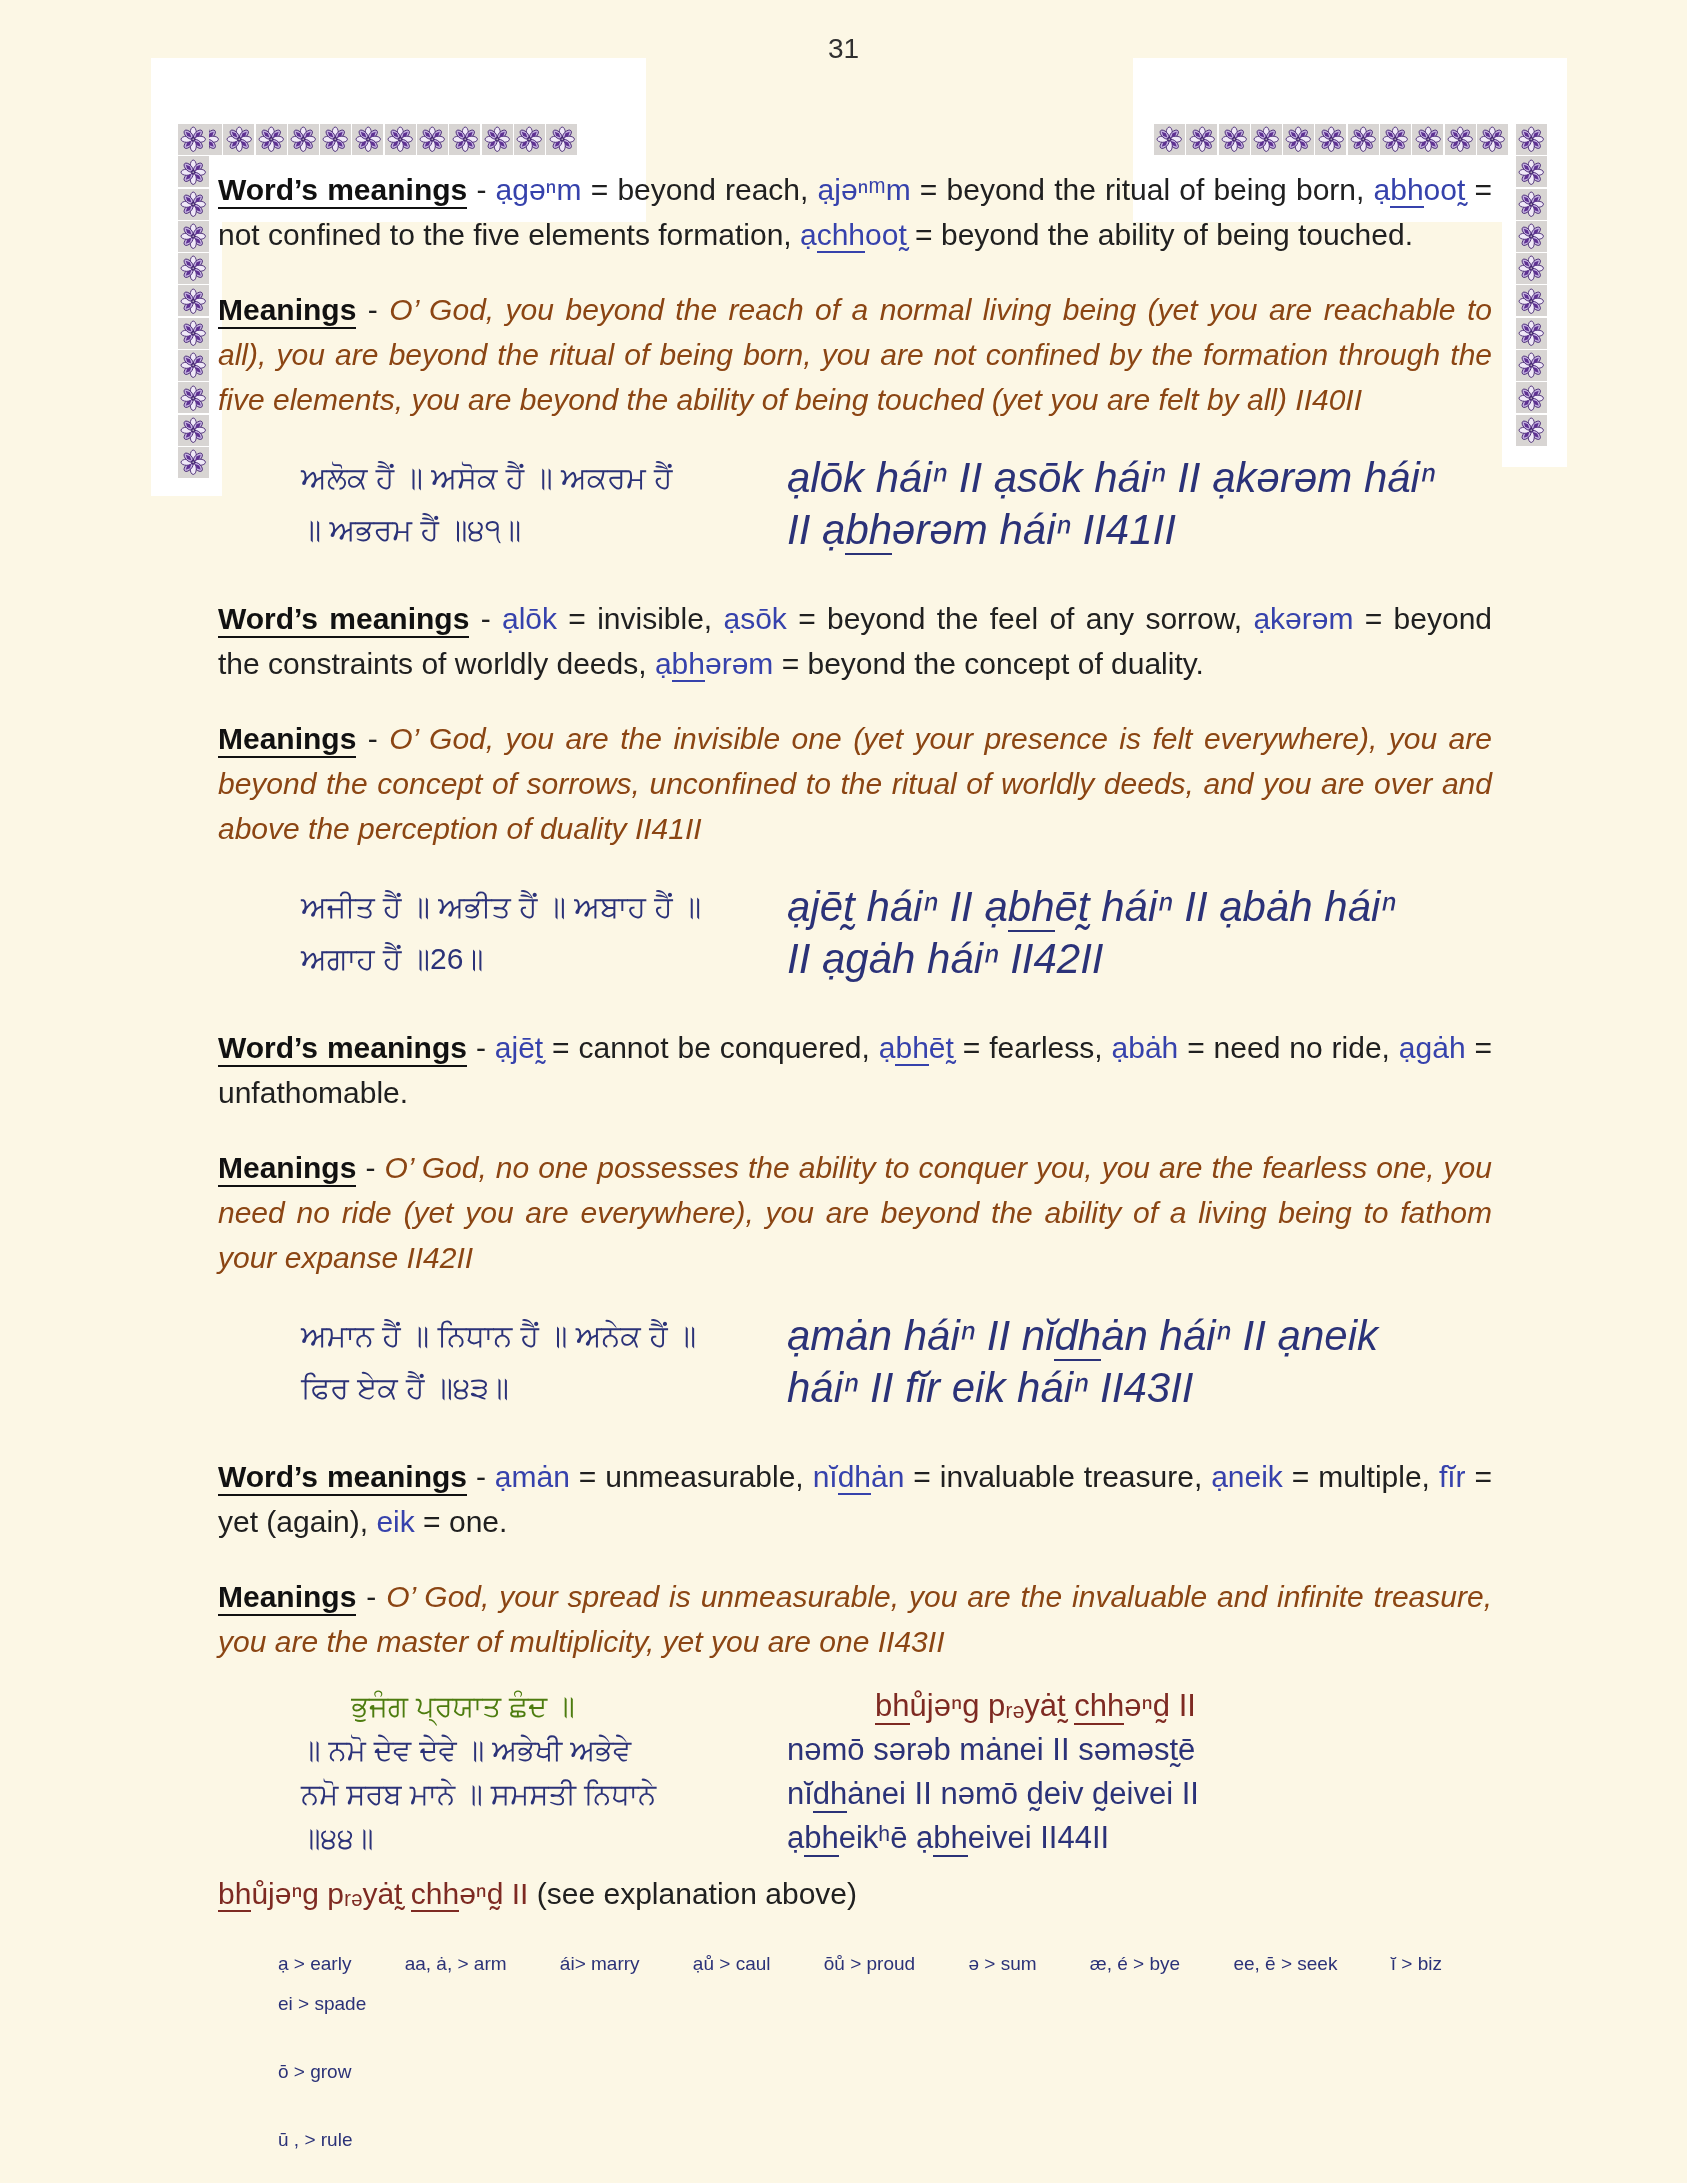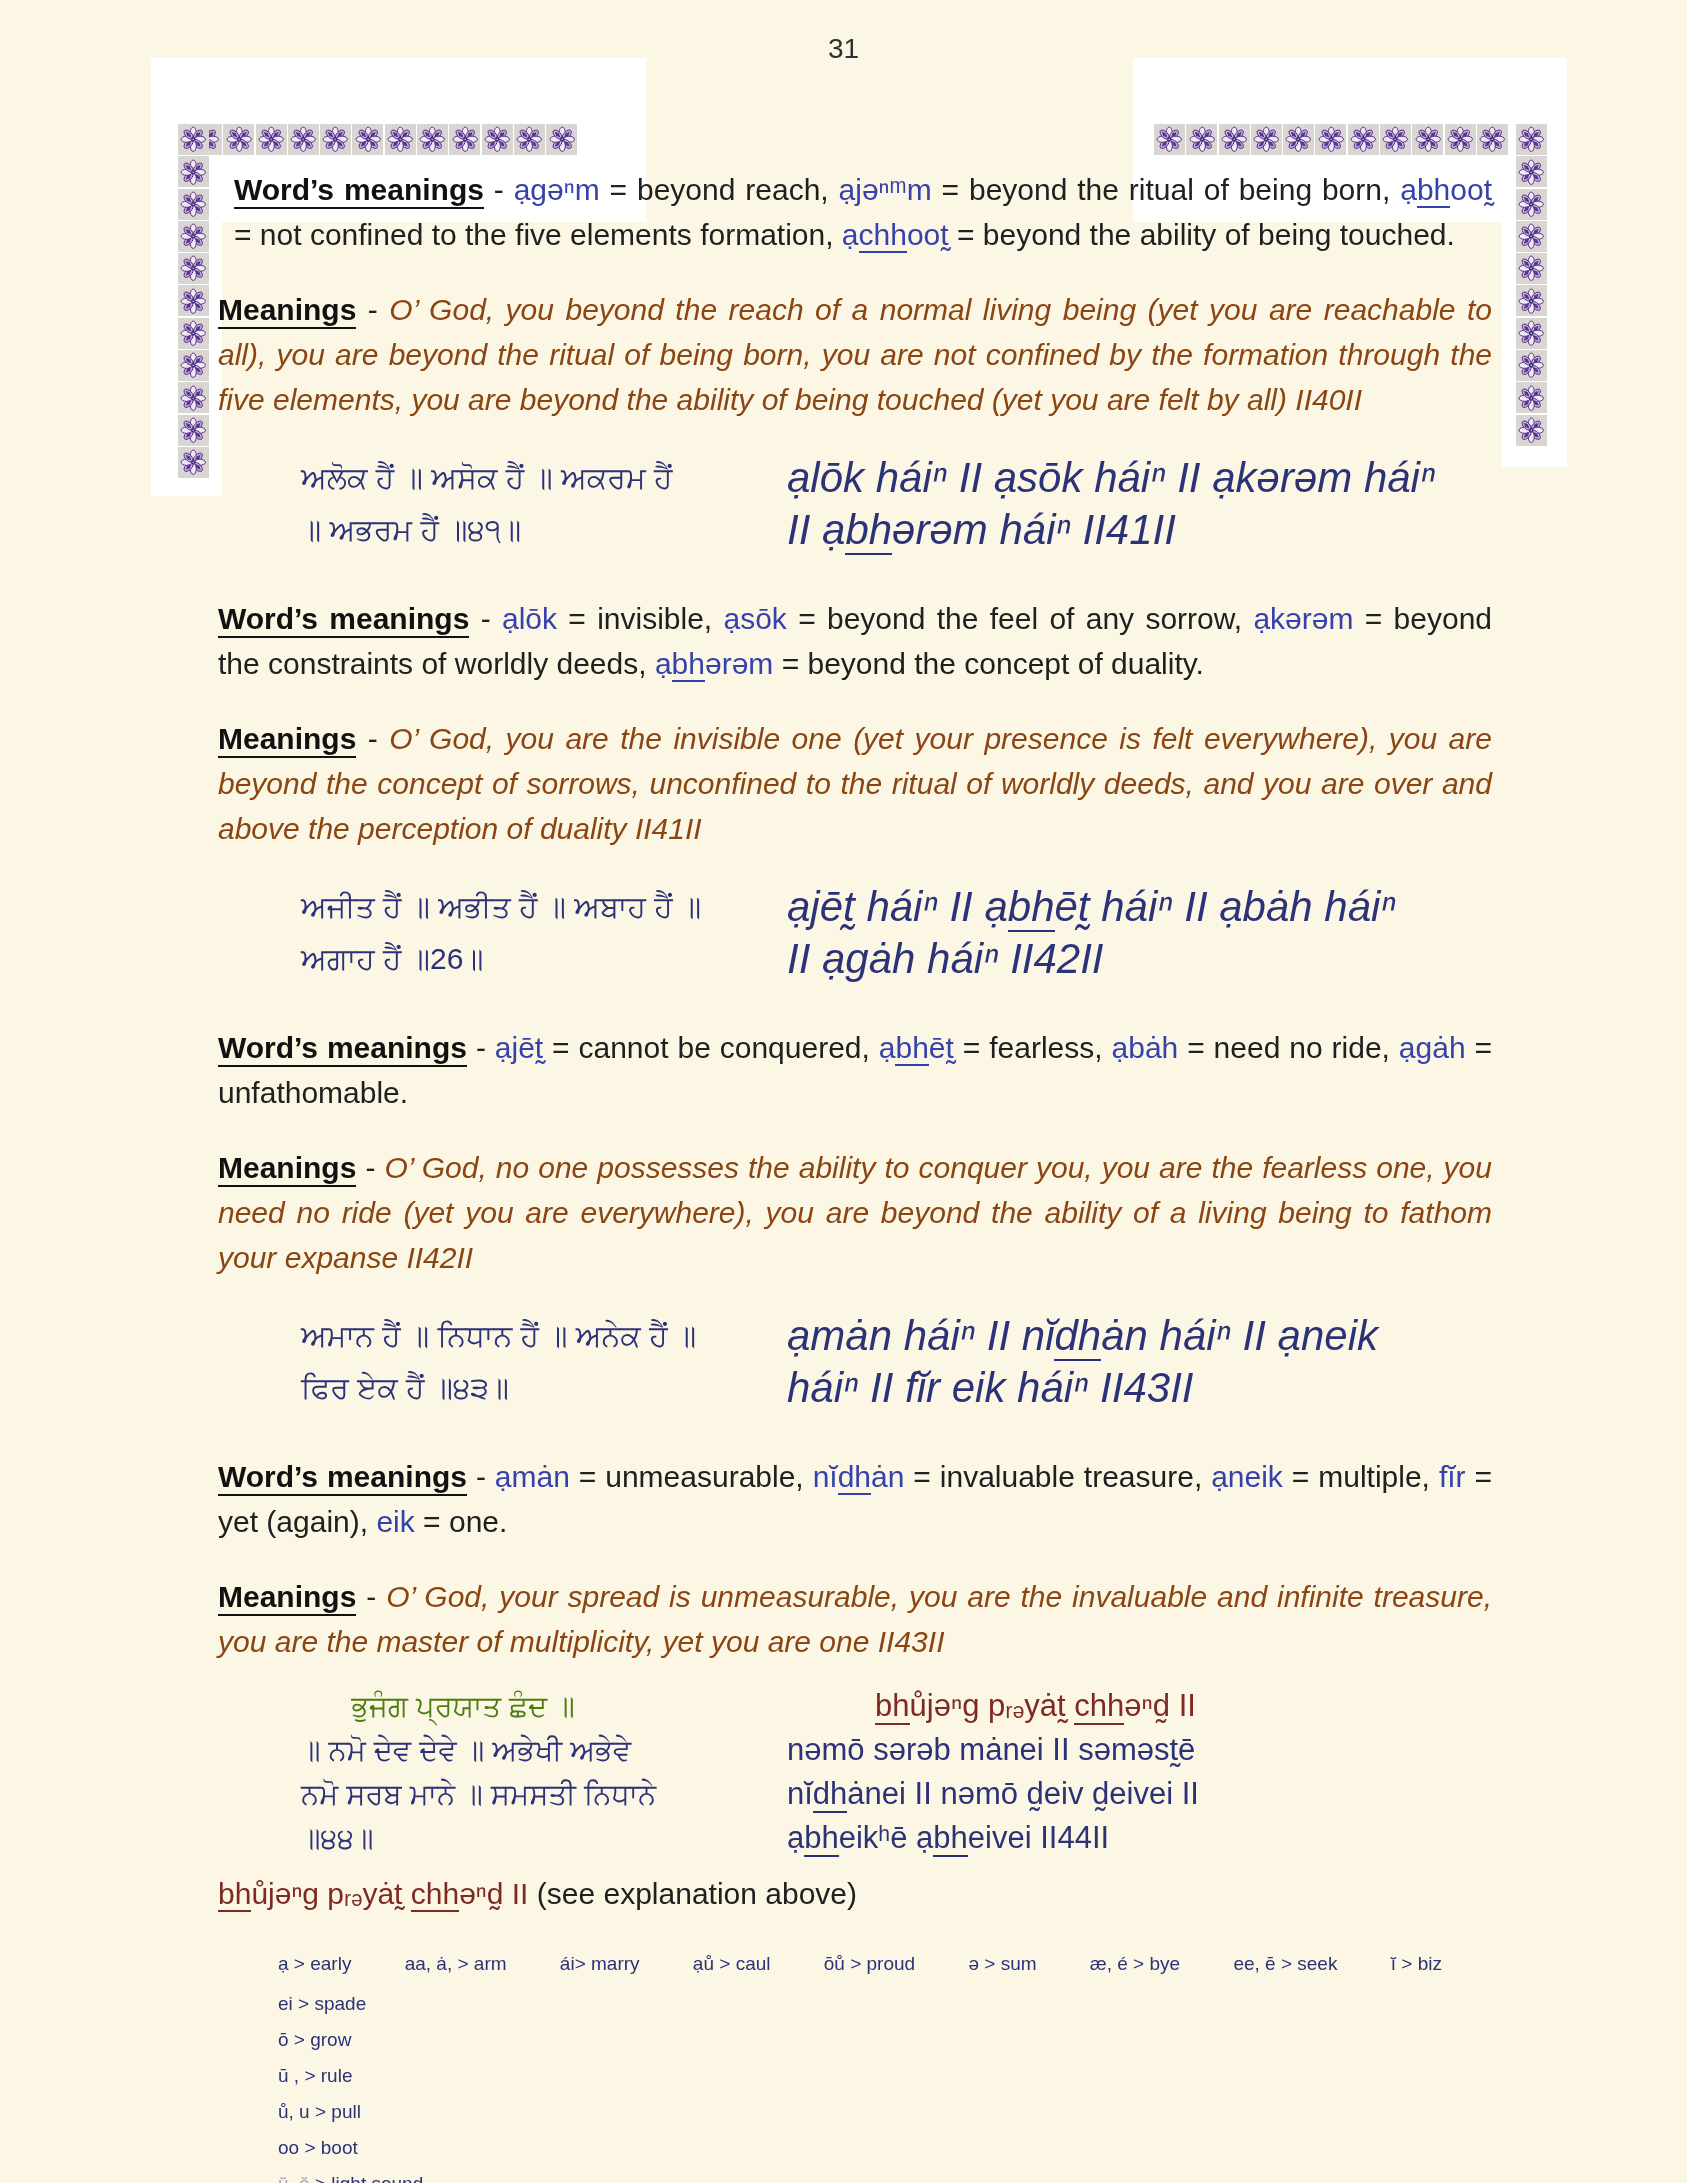--- a/index.html
+++ b/index.html
@@ -17,21 +17,21 @@
   .border-col{position:absolute;display:flex;flex-direction:column;gap:1.3px;}
   .row-tl{left:191px;top:124px;}
   .row-tr{left:1154px;top:124px;}
   .col-left{left:178px;top:124px;}
   .col-right{left:1516px;top:124px;}
   .tile{width:31px;height:31px;background:#D8D5D3;display:flex;align-items:center;justify-content:center;flex:0 0 auto;}
   
   .content{position:absolute;left:218px;top:167px;width:1274px;}
   .para{font-size:30px;line-height:45px;text-align:justify;margin:0;}
   .para.wm{margin-top:40px;}
-  .para.wm.first{margin-top:0;margin-left:16px;}
+  .para.wm.first{margin-top:0;}
   .para.meanings{margin-top:30px;line-height:45px;}
   .sg-L{font-weight:600;color:#111;border-bottom:2.6px solid #111;padding-bottom:0.7px;}
   .sg-k{color:#202020;}
   .sg-b{color:#3642AC;}
   .sg-bu{color:#3642AC;border-bottom:2px solid #3642AC;}
   .sg-i{color:#8B4513;font-style:italic;}
   .sg-n{color:#2B3278;}
   .sg-nu{color:#2B3278;border-bottom:2px solid #2B3278;}
   .sg-m{color:#7E2A22;}
   .sg-mu{color:#7E2A22;border-bottom:2px solid #7E2A22;}
@@ -42,21 +42,21 @@
          font-size:30px;line-height:52px;color:#2B3278;}
   .t-col{flex:1;font-size:42px;line-height:52px;color:#2B3278;font-style:italic;}
   .bhujang{display:flex;margin-top:20px;}
   .bh-left{width:569px;box-sizing:border-box;font-size:29px;line-height:44px;color:#2B3278;}
   .bh-left .heading{text-align:center;color:#4d7c0f;padding-right:79px;}
   .bh-left .g-lines{padding-left:83px;}
   .bh-right{flex:1;font-size:31px;line-height:44px;color:#2B3278;}
   .bh-right .heading{text-align:center;padding-right:208px;}
   .final-line{margin-top:12px;font-size:30px;line-height:44px;}
   .legend{margin-top:30px;margin-left:60px;width:1164px;font-size:19px;color:#2A3480;}
-  .legend-row{display:flex;justify-content:space-between;line-height:36px;}
+  .legend-row{display:flex;justify-content:space-between;line-height:36px;gap:32px;}
   .legend-row.second{width:1125px;margin-top:4px;flex-direction:column;}
   .l-item{white-space:nowrap;}
 </style>
 </head>
 <body>
 
 <div class="page">
 
   <div class="page-number">31</div>
 

